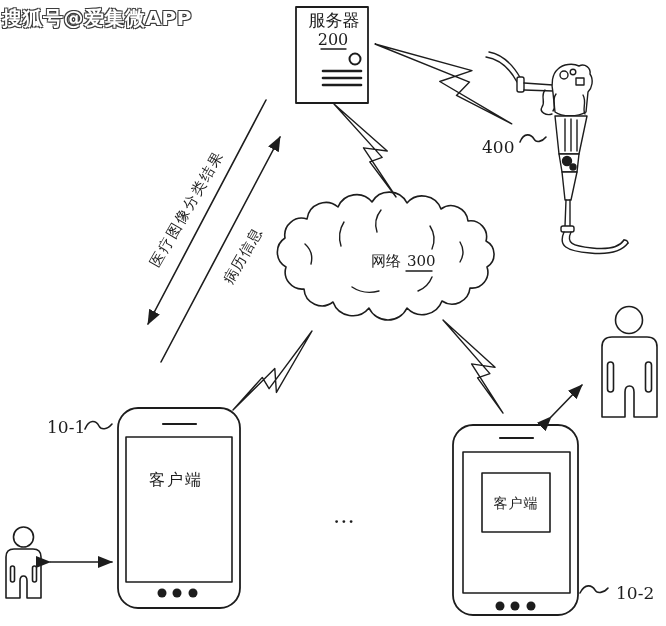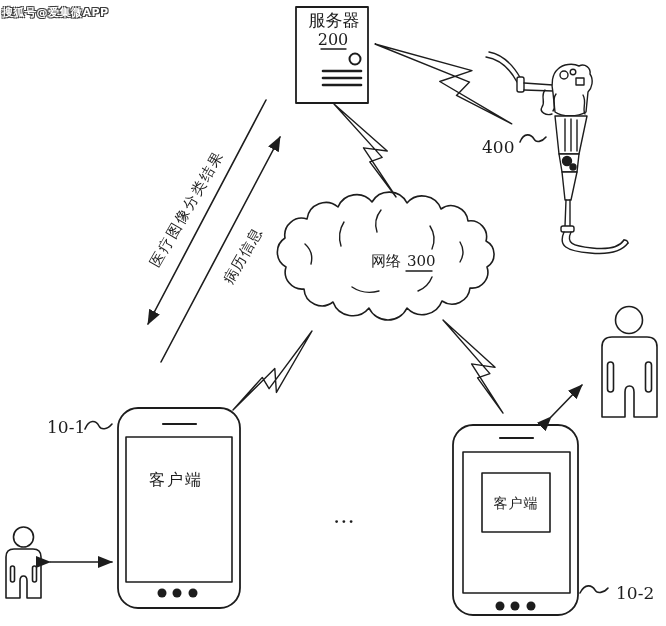--- a/index.html
+++ b/index.html
@@ -2,21 +2,21 @@
 <html><head>
 <meta charset="utf-8">
 <style>
   html,body{margin:0;padding:0;background:#ffffff;}
   .stage{
     position:relative;width:666px;height:626px;background:#ffffff;overflow:hidden;
     font-family:"DejaVu Serif", serif;
   }
   .watermark{
     position:absolute;left:2px;top:5px;z-index:5;
-    font-family:"DejaVu Sans", sans-serif;font-weight:bold;font-size:11px;
+    font-family:"DejaVu Sans", sans-serif;font-weight:bold;font-size:20px;
     color:#ffffff;letter-spacing:.5px;
     text-shadow:-1px -1px 0 #3c3c3c,1px -1px 0 #3c3c3c,-1px 1px 0 #3c3c3c,1px 1px 0 #3c3c3c;
   }
   svg{position:absolute;left:0;top:0;}
   svg text{fill:#1d1d1d;stroke:none;}
 </style>
 </head>
 <body>
 
 <div class="stage">

